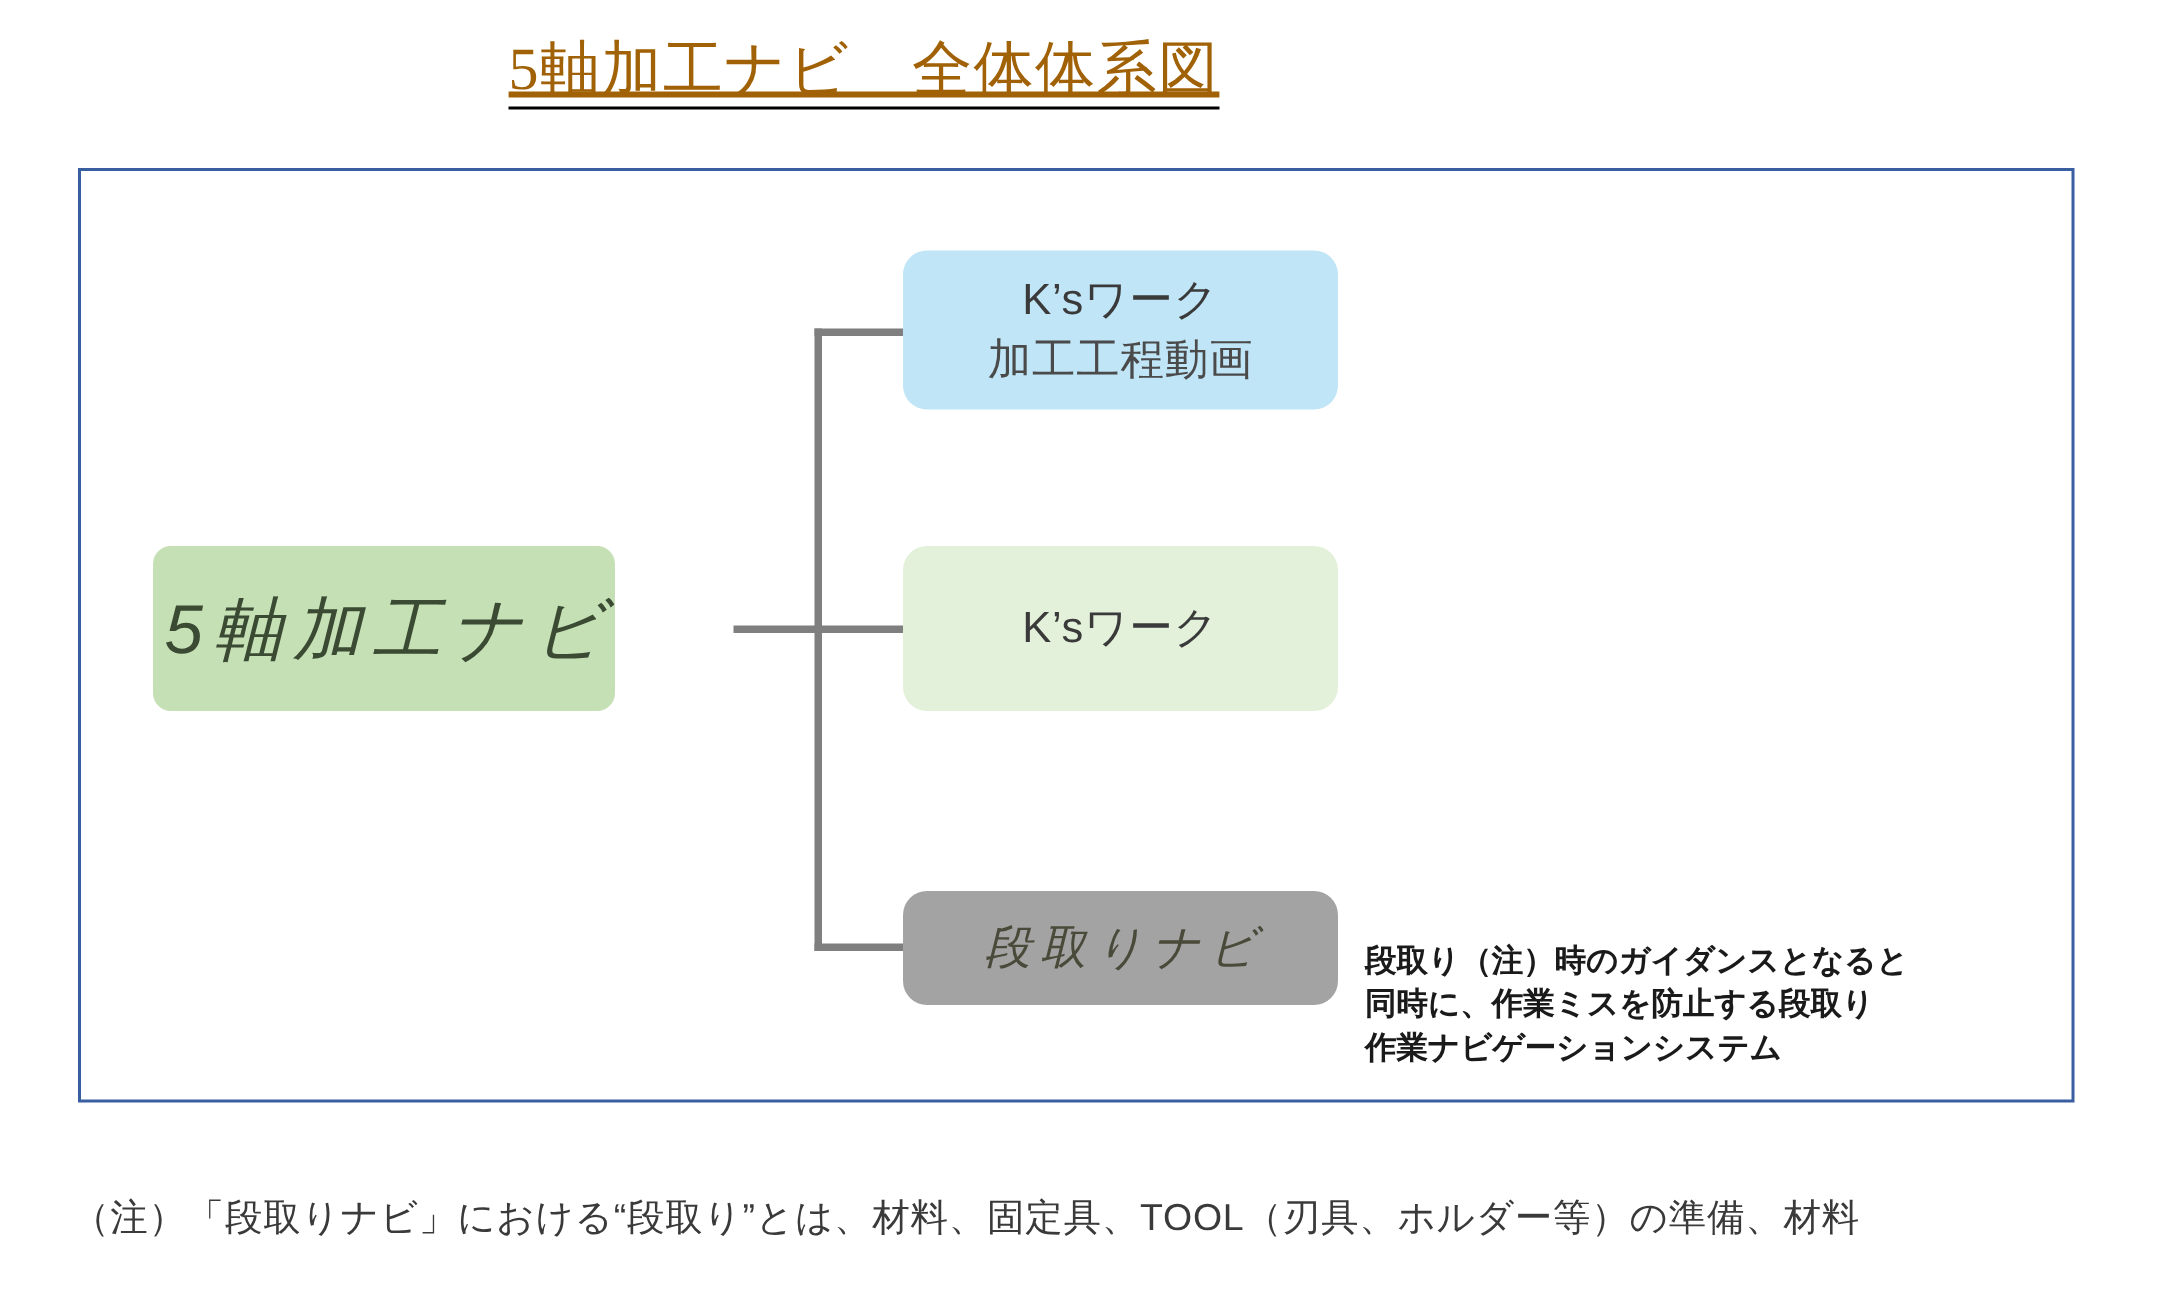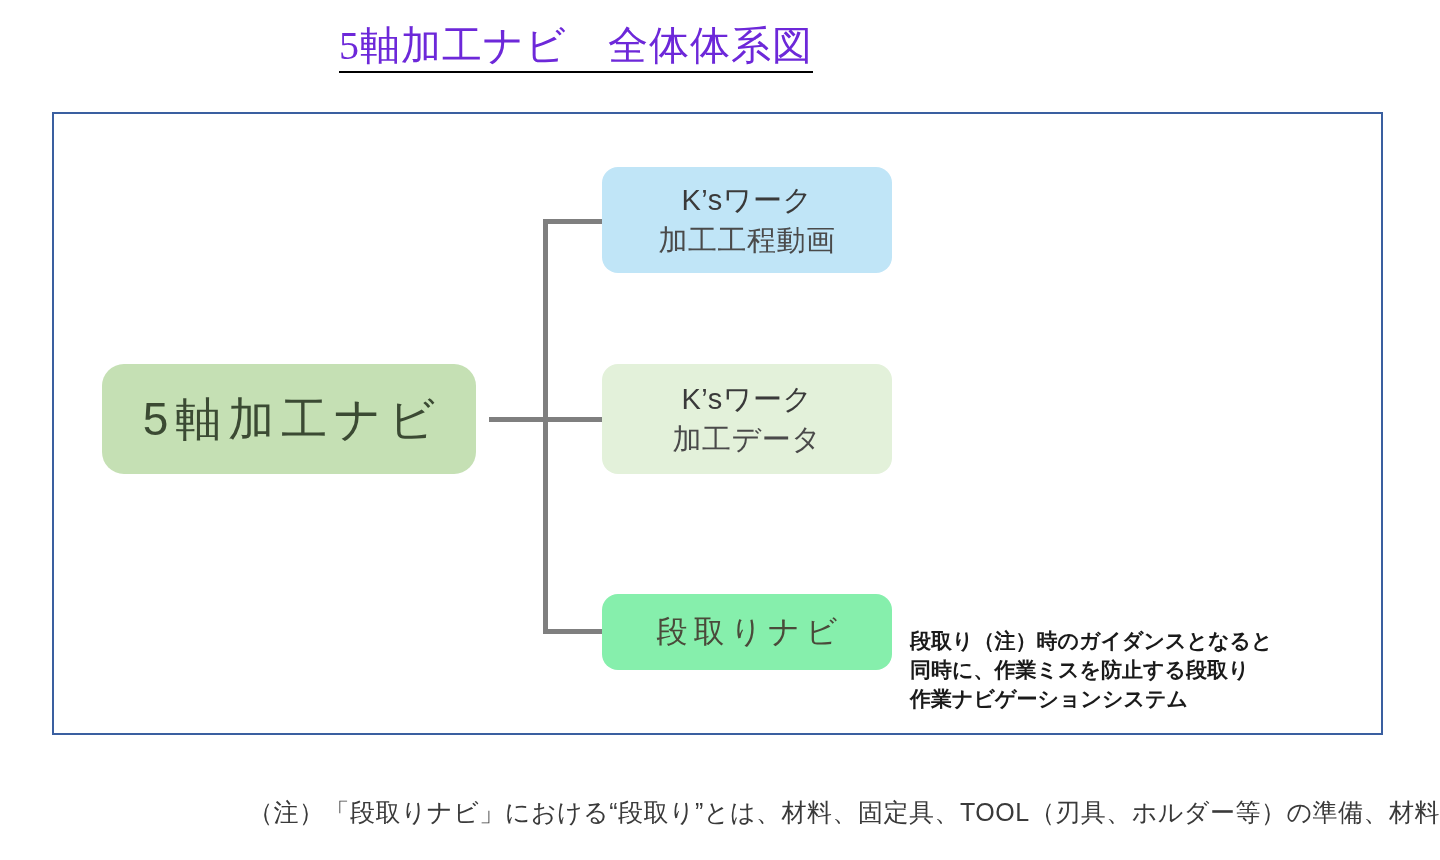--- a/index.html
+++ b/index.html
@@ -21,22 +21,23 @@
   .page-title {
     position: absolute;
     left: 0;
     top: 22px;
     width: 1152px;
     text-align: center;
     font-family: "Liberation Serif", "DejaVu Serif", serif;
     font-size: 40px;
     line-height: 48px;
     letter-spacing: 1px;
-    color: #6d28d9;
+    color: #a16207;
     white-space: pre;
+    text-decoration: underline;
   }
   .page-title span {
     border-bottom: 2px solid #000000;
     padding-bottom: 3px;
   }
 
   
   .diagram-frame {
     position: absolute;
     left: 52px;
@@ -67,24 +68,25 @@
     flex-direction: column;
     align-items: center;
     justify-content: center;
     text-align: center;
     box-sizing: border-box;
   }
 
   .node-root {
     left: 48px;
     top: 250px;
-    width: 374px;
+    width: 308px;
     height: 110px;
     background: #C5E0B4;
-    border-radius: 22px;
+    border-radius: 12px;
+    font-style: italic;
   }
   .node-root .node-line {
     font-size: 46px;
     line-height: 56px;
     letter-spacing: 7px;
     color: #3B4A33;
     text-indent: 7px;
   }
 
   .node-child {
@@ -97,21 +99,22 @@
     background: #C0E5F7;
   }
   .node-data {
     top: 250px;
     height: 110px;
     background: #E3F1DA;
   }
   .node-setup {
     top: 480px;
     height: 76px;
-    background: #86efac;
+    background: #a3a3a3;
+    font-style: italic;
   }
 
   .node-child .node-line {
     font-size: 29px;
     line-height: 40px;
     letter-spacing: 0.5px;
     color: #3A3A3A;
   }
   .node-child .node-line.line-sub {
     color: #4A4A4A;
@@ -144,21 +147,21 @@
     position: absolute;
     left: 48px;
     top: 748px;
     width: 1392px;
     font-size: 25px;
     line-height: 43px;
     color: #3A3A3A;
     letter-spacing: 0.5px;
     white-space: pre-line;
   }
-  .footnote .fn-line-1 { display: block; text-align: right; }
+  .footnote .fn-line-1 { display: block; }
 </style>
 </head>
 <body>
 
 <div class="page-title"><span>5軸加工ナビ　全体体系図</span></div>
 
 <div class="diagram-frame">
 
   <div class="connector conn-stub"></div>
   <div class="connector conn-trunk"></div>
@@ -170,21 +173,20 @@
     <div class="node-line">5軸加工ナビ</div>
   </div>
 
   <div class="node node-child node-video">
     <div class="node-line">K’sワーク</div>
     <div class="node-line line-sub">加工工程動画</div>
   </div>
 
   <div class="node node-child node-data">
     <div class="node-line">K’sワーク</div>
-    <div class="node-line line-sub">加工データ</div>
   </div>
 
   <div class="node node-child node-setup">
     <div class="node-line">段取りナビ</div>
   </div>
 
   <div class="desc desc-setup">段取り（注）時のガイダンスとなると
 同時に、作業ミスを防止する段取り
 作業ナビゲーションシステム</div>
 

